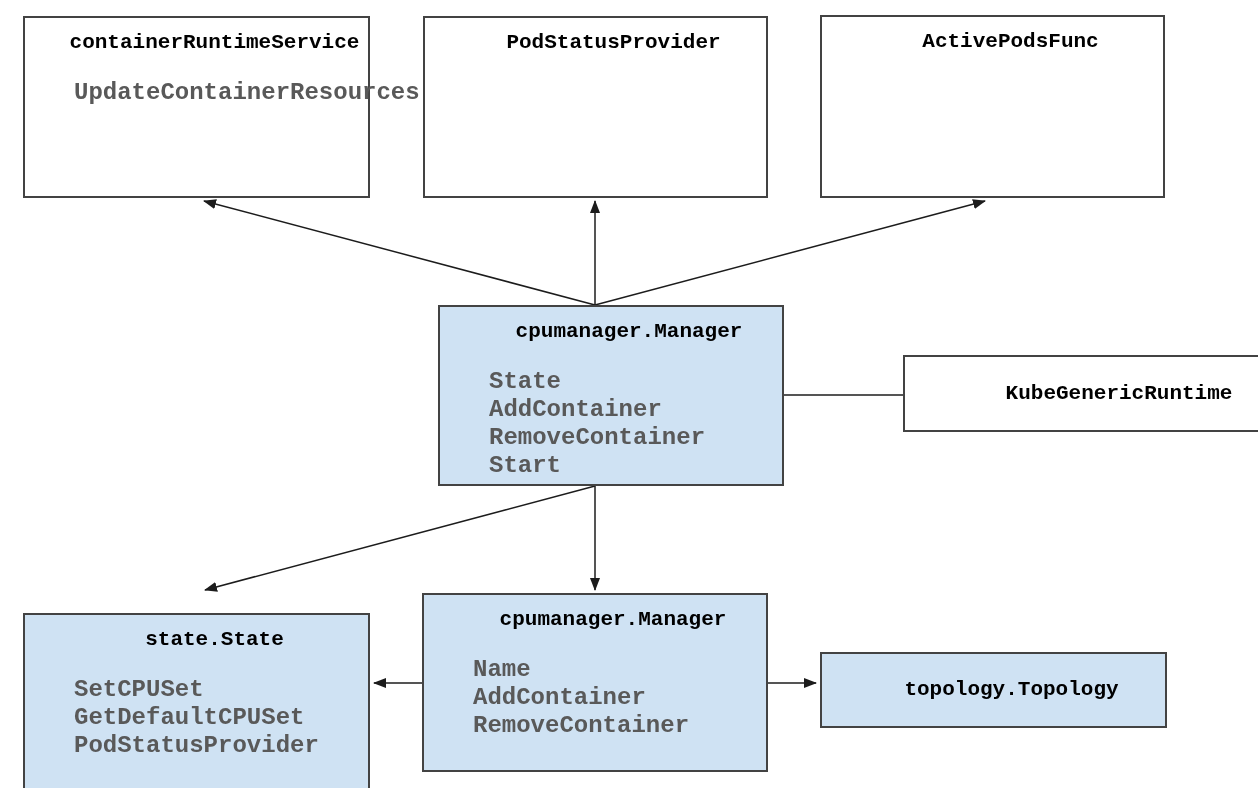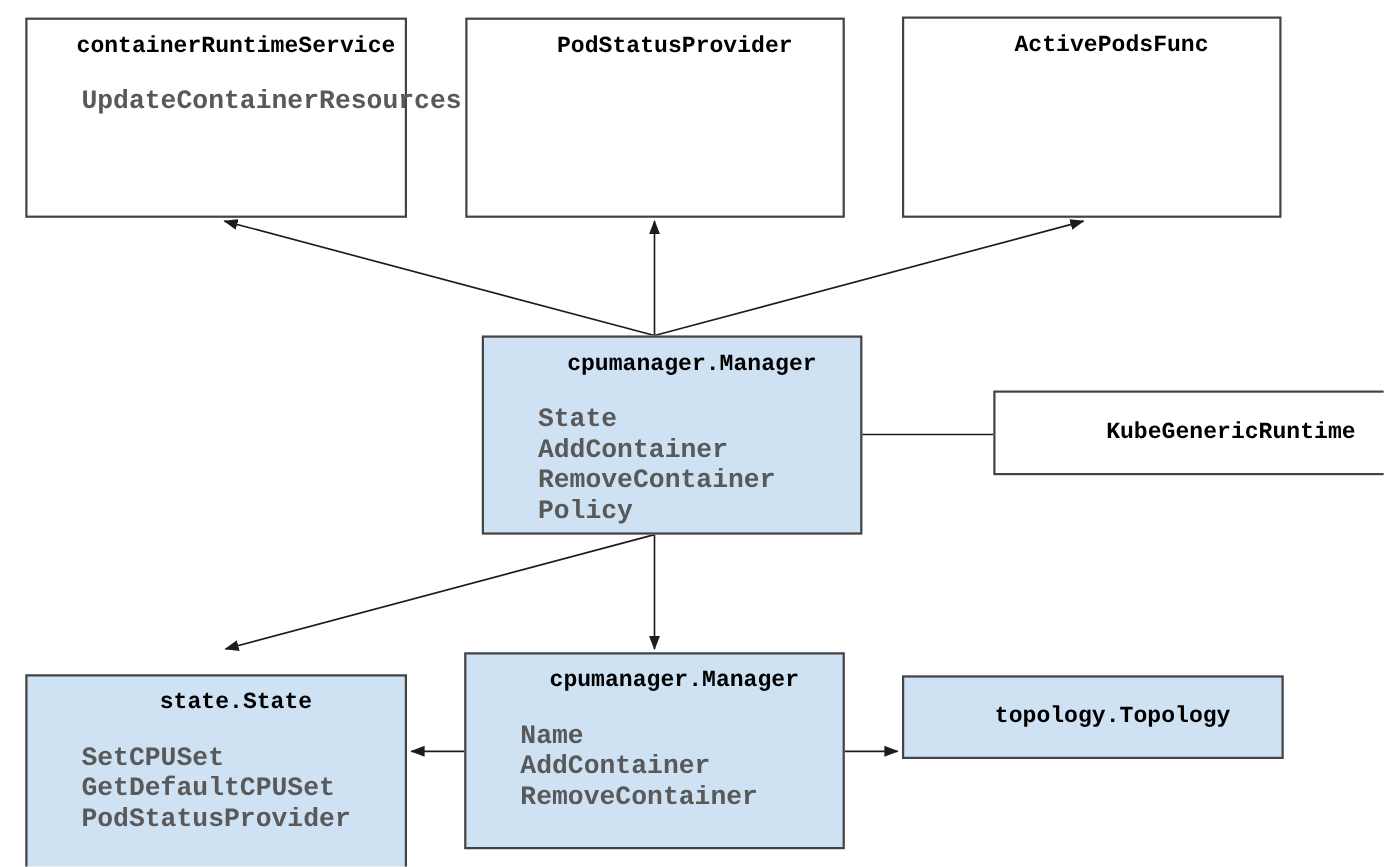--- a/index.html
+++ b/index.html
@@ -67,21 +67,21 @@
     </div>
     <div class="node plain top" style="left: 820px; top: 15px; width: 345px; height: 183px;">
       <div class="node-title">ActivePodsFunc</div>
     </div>
     <div class="node highlight top" style="left: 438px; top: 305px; width: 346px; height: 181px;">
       <div class="node-title">cpumanager.Manager</div>
       <div class="node-methods">
         <div class="node-method">State</div>
         <div class="node-method">AddContainer</div>
         <div class="node-method">RemoveContainer</div>
-        <div class="node-method">Policy</div>
+        <div class="node-method">Start</div>
       </div>
     </div>
     <div class="node plain center" style="left: 903px; top: 355px; width: 396px; height: 77px;">
       <div class="node-title">KubeGenericRuntime</div>
     </div>
     <div class="node highlight top" style="left: 23px; top: 613px; width: 347px; height: 184px;">
       <div class="node-title">state.State</div>
       <div class="node-methods">
         <div class="node-method">SetCPUSet</div>
         <div class="node-method">GetDefaultCPUSet</div>
@@ -89,16 +89,16 @@
       </div>
     </div>
     <div class="node highlight top" style="left: 422px; top: 593px; width: 346px; height: 179px;">
       <div class="node-title">cpumanager.Manager</div>
       <div class="node-methods">
         <div class="node-method">Name</div>
         <div class="node-method">AddContainer</div>
         <div class="node-method">RemoveContainer</div>
       </div>
     </div>
-    <div class="node highlight center" style="left: 820px; top: 614px; width: 347px; height: 76px;">
+    <div class="node highlight center" style="left: 820px; top: 652px; width: 347px; height: 76px;">
       <div class="node-title">topology.Topology</div>
     </div>
   </div>
 
 </body></html>

